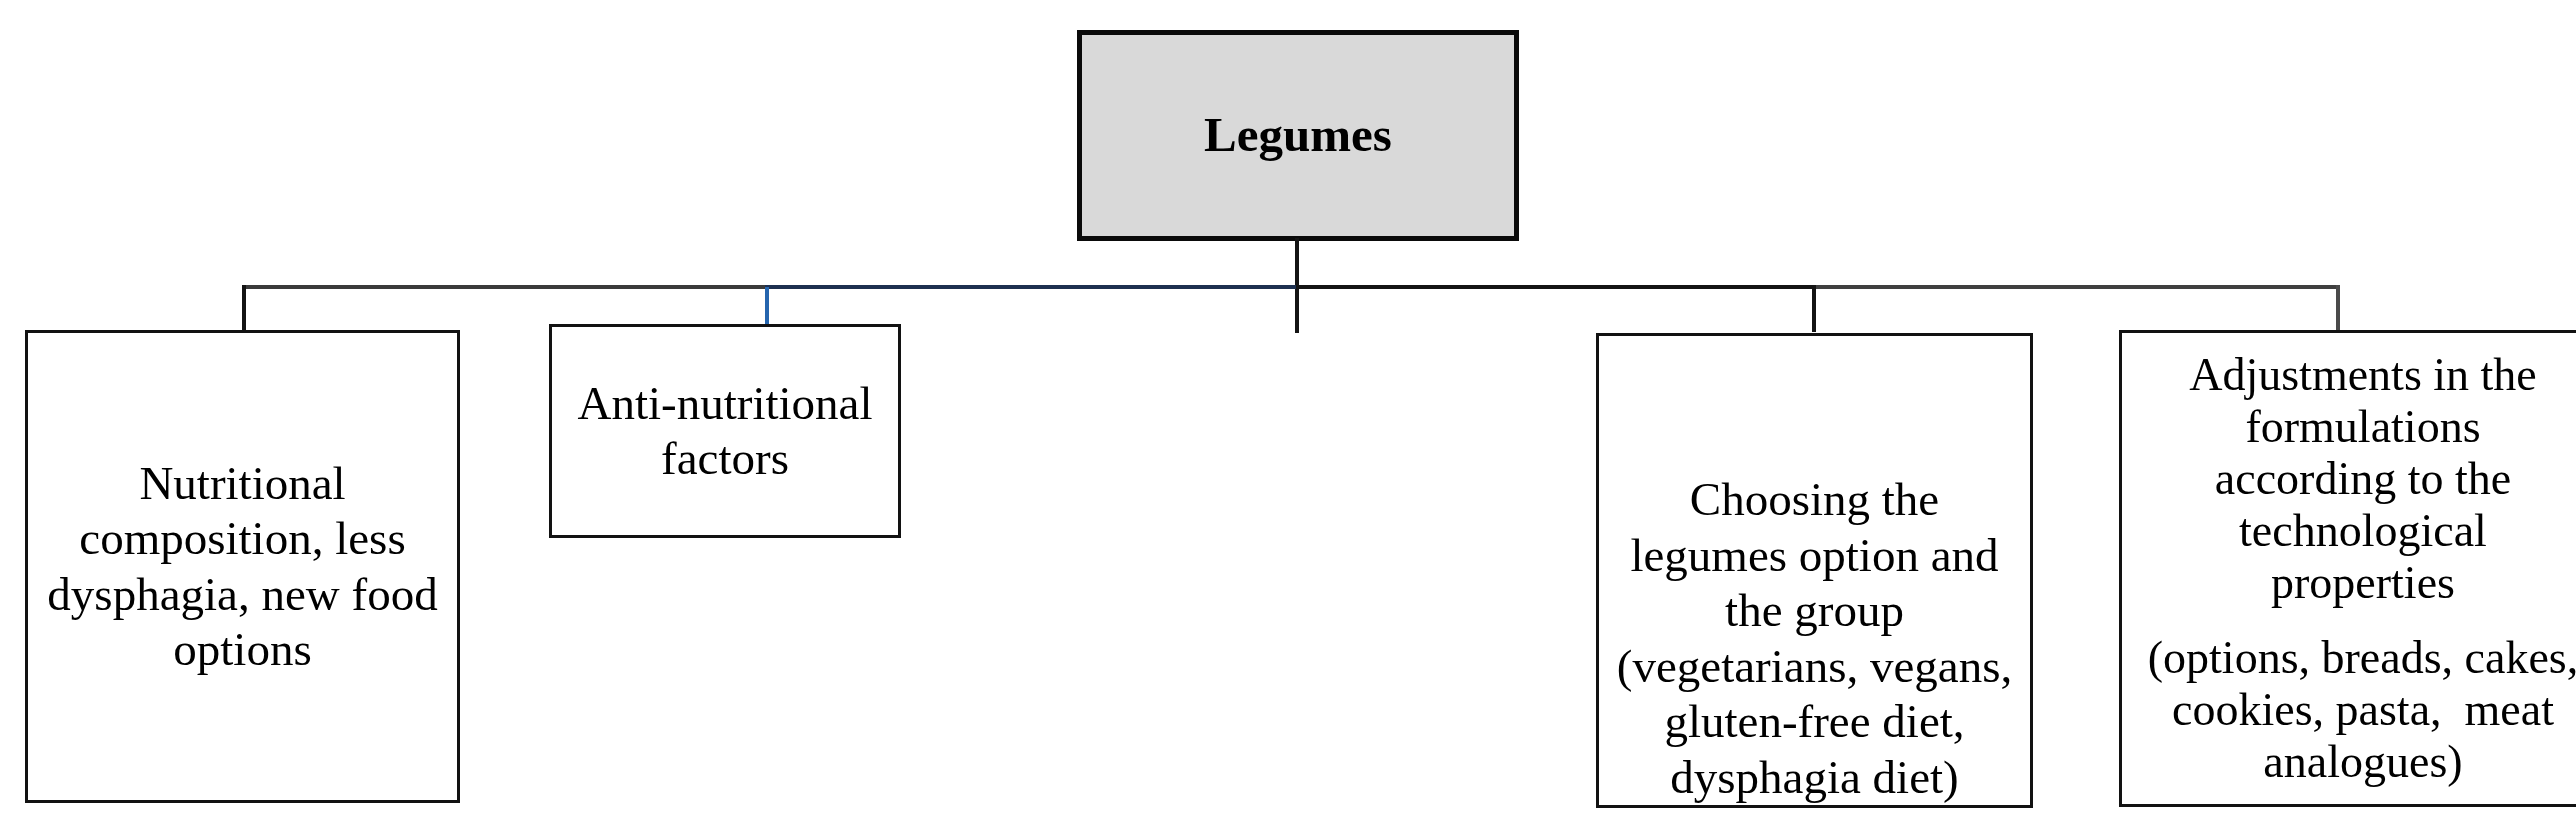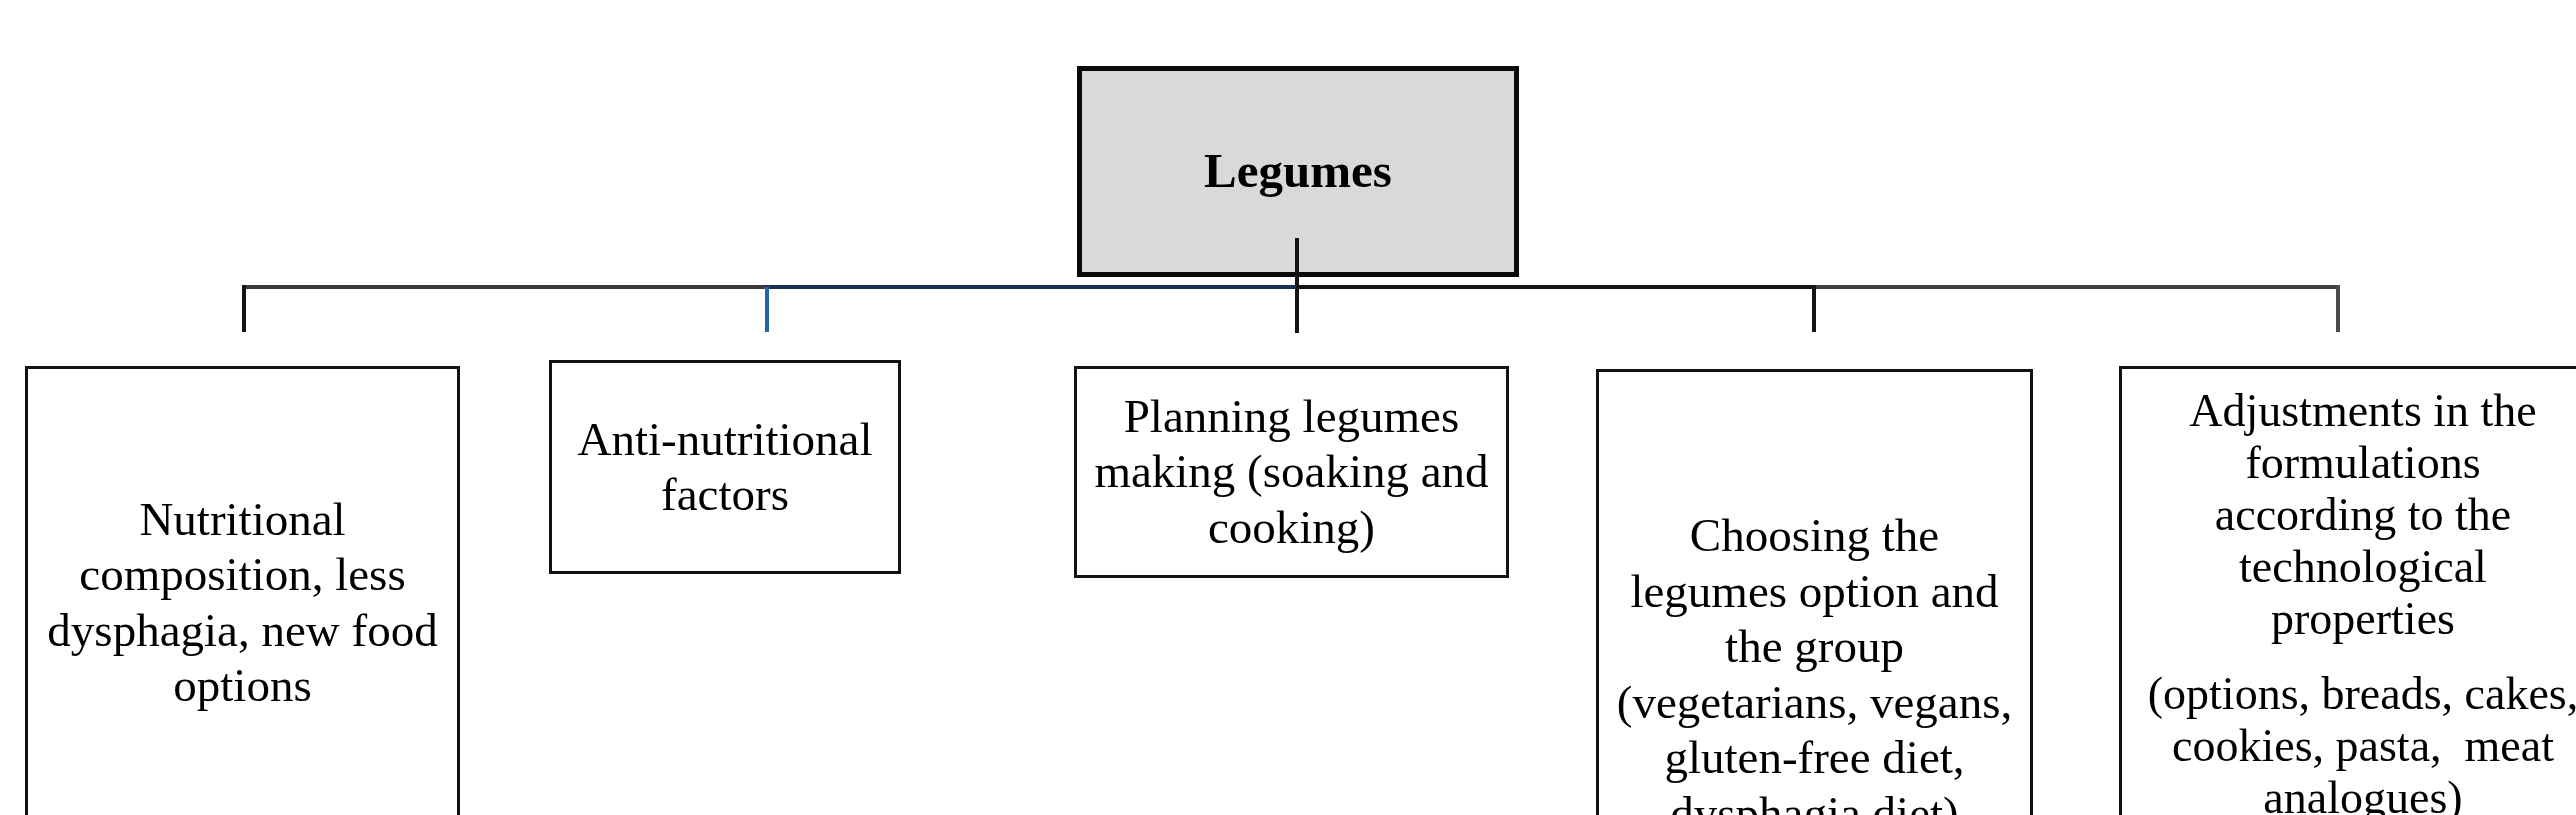--- a/index.html
+++ b/index.html
@@ -16,21 +16,20 @@
   
   .node {
     position: absolute;
     box-sizing: border-box;
     background: #ffffff;
     border: 3px solid #121212;
     display: flex;
     align-items: center;
     justify-content: center;
     text-align: center;
-    margin-top: 36px;
   }
   .node .label {
     white-space: pre-wrap;
     font-size: 47px;
     line-height: 1.18;
   }
 
   .root-box {
     left: 1077px; top: 30px; width: 442px; height: 211px;
     border: 5.3px solid #0a0a0a;
@@ -92,25 +91,20 @@
 composition, less
 dysphagia, new food
 options</div>
   </div>
 
   <div class="node box-2">
     <div class="label">Anti-nutritional
 factors</div>
   </div>
 
-  <div class="node box-3">
-    <div class="label">Planning legumes
-making (soaking and
-cooking)</div>
-  </div>
 
   <div class="node box-4">
     <div class="label">Choosing the
 legumes option and
 the group
 (vegetarians, vegans,
 gluten-free diet,
 dysphagia diet)</div>
   </div>
 

